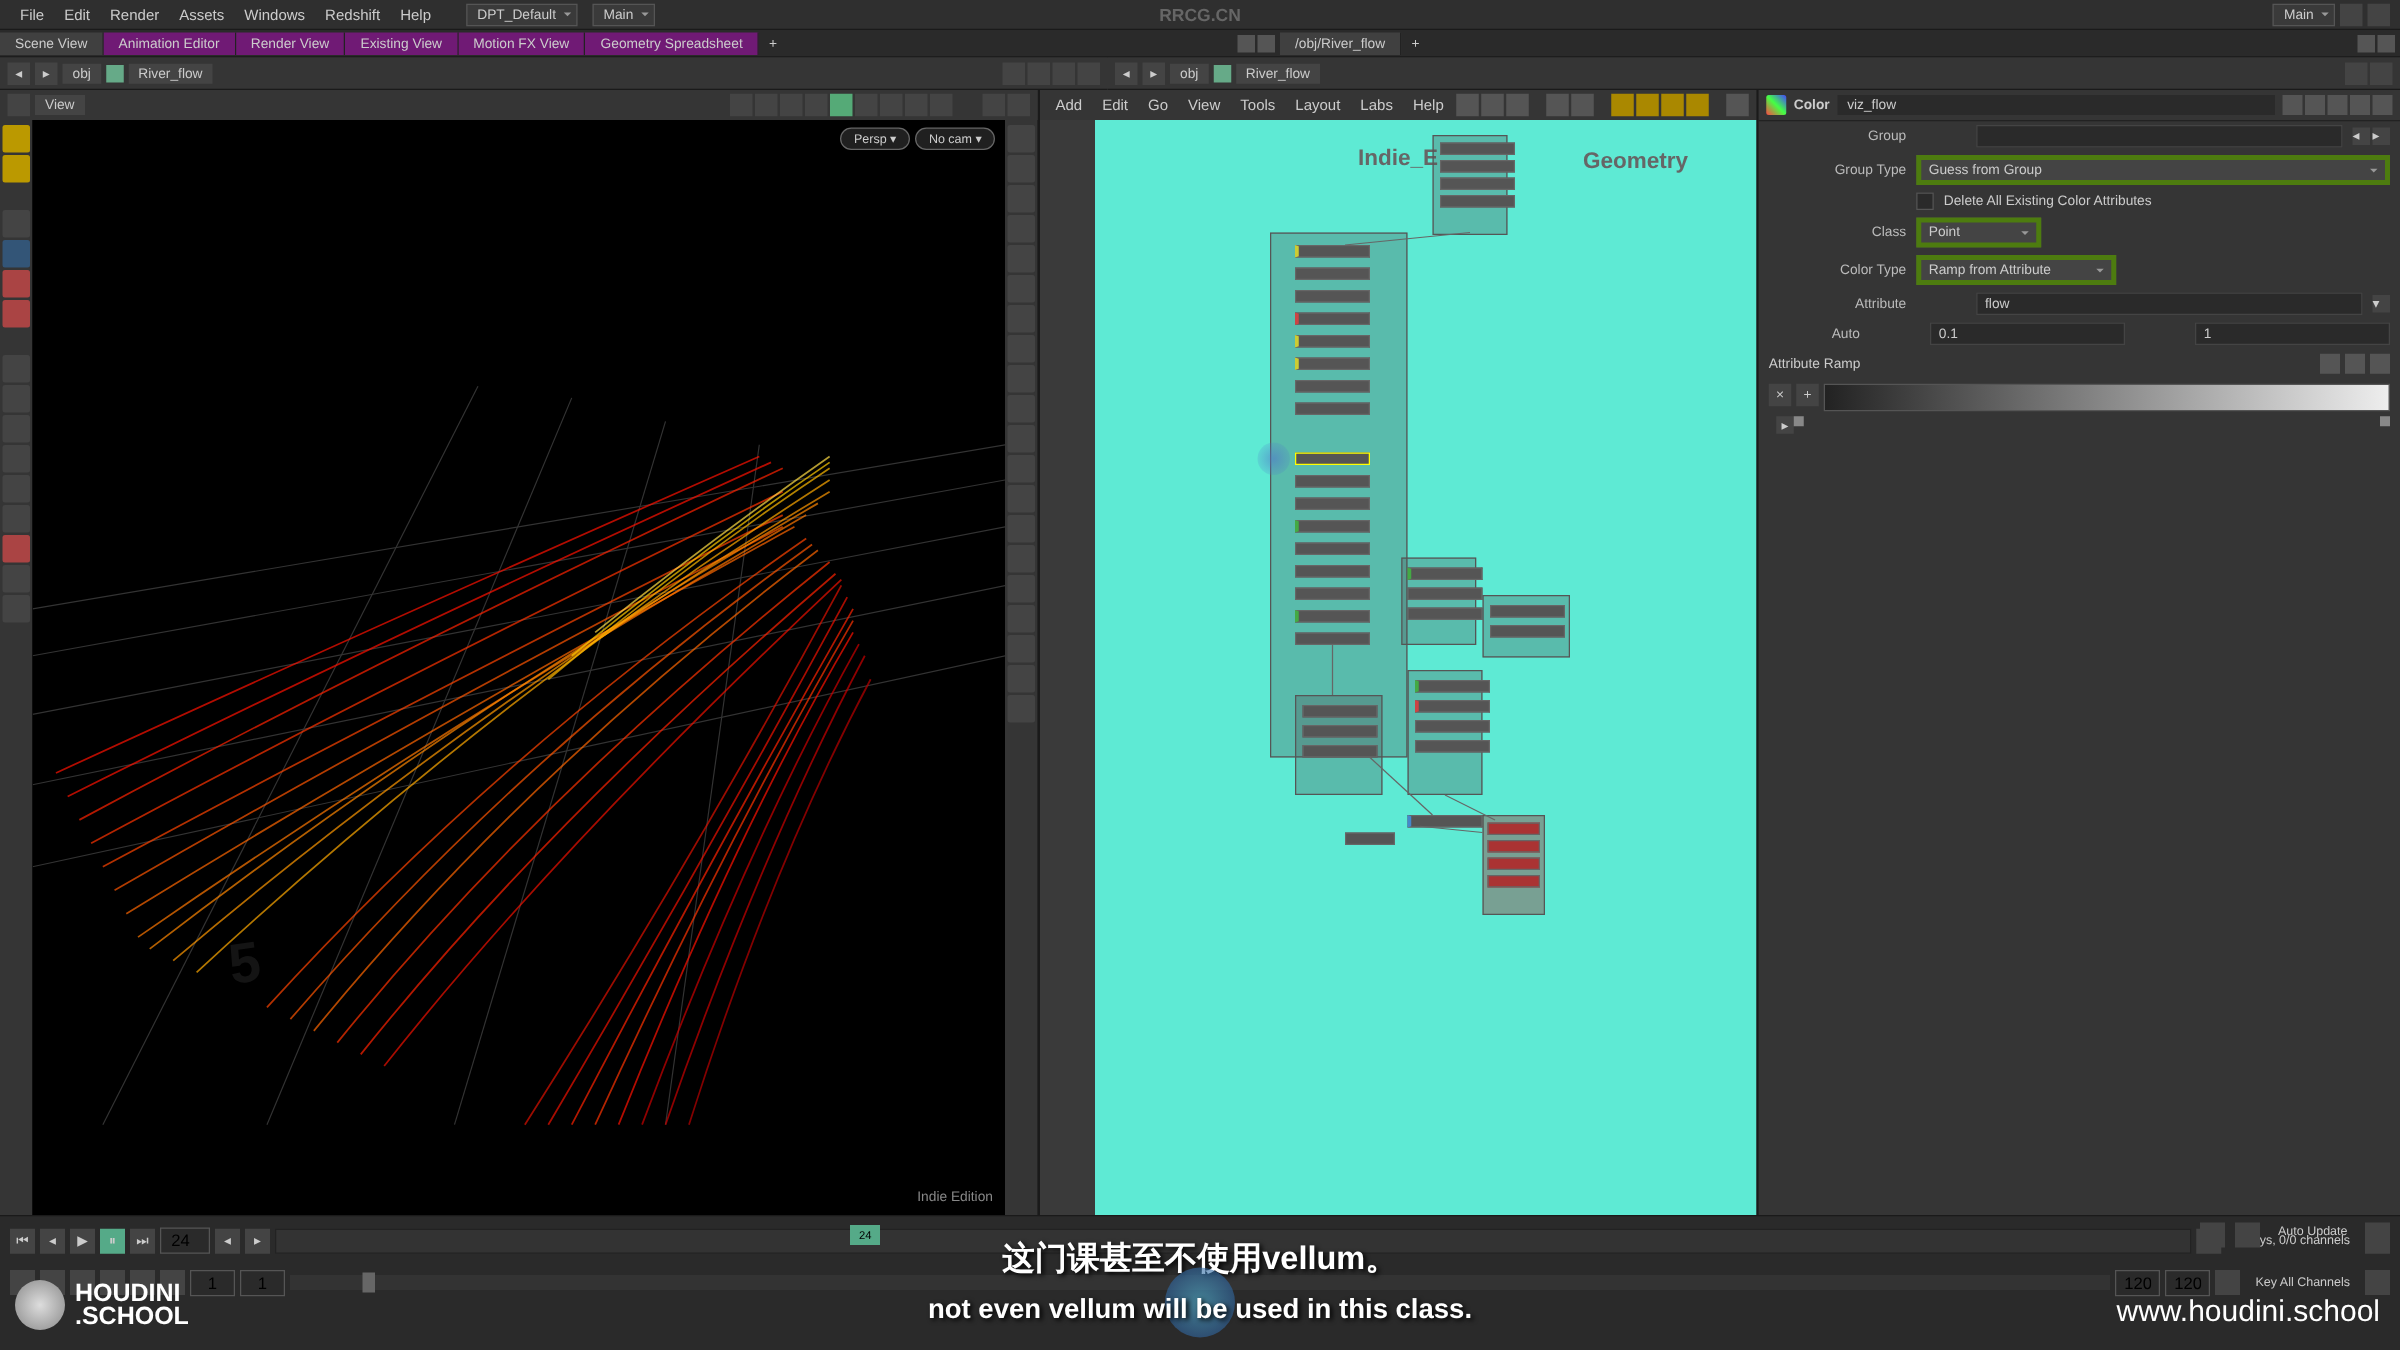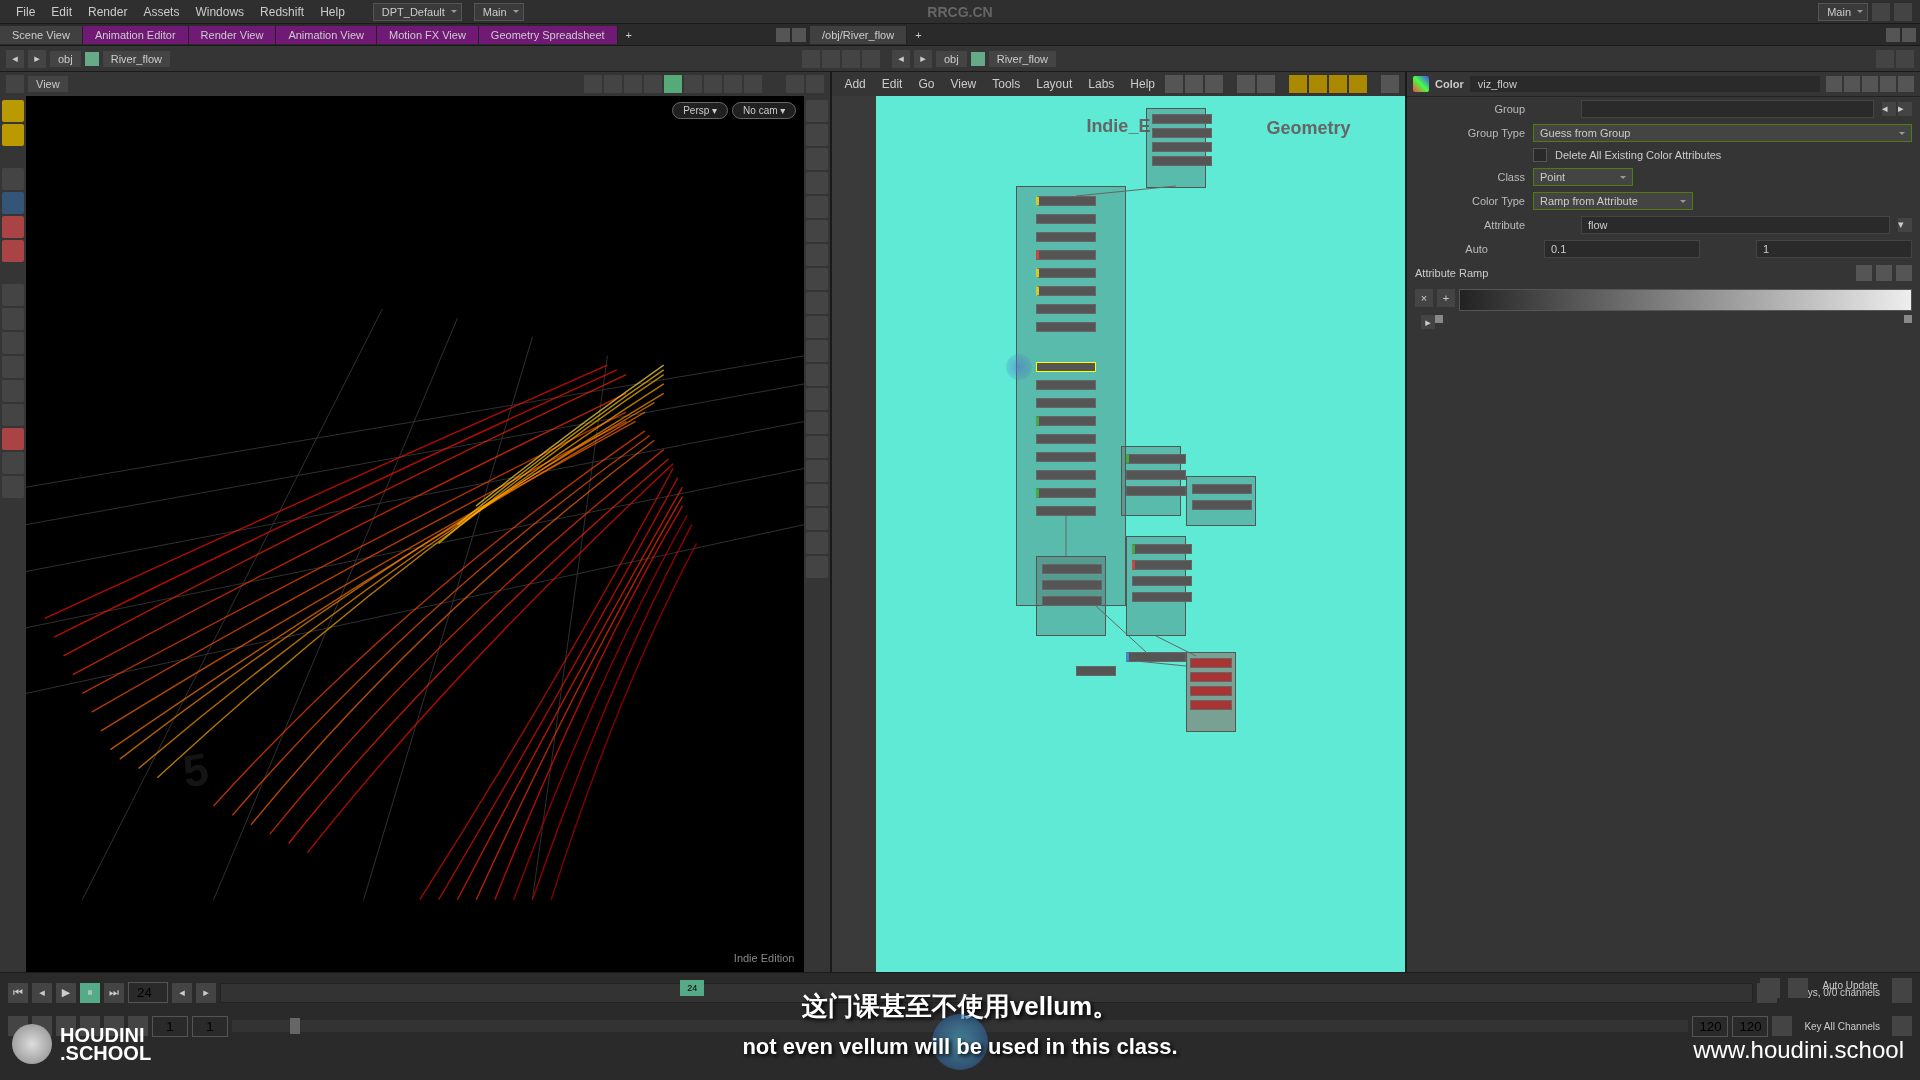--- a/index.html
+++ b/index.html
@@ -83,21 +83,21 @@
 .param-header { display: flex; align-items: center; padding: 4px 6px; gap: 6px; border-bottom: 1px solid #222; }
 .param-color-icon { width: 16px; height: 16px; background: linear-gradient(45deg,#f44,#4f4,#44f); border-radius: 2px; }
 .param-title { font-weight: bold; }
 .param-name-box { background: #2a2a2a; padding: 2px 8px; flex: 1; }
 .param-hdr-icons { display: flex; gap: 2px; margin-left: auto; }
 .param-hdr-icon { width: 16px; height: 16px; background: #555; cursor: pointer; }
 
 .param-row { display: flex; align-items: center; padding: 3px 8px; gap: 8px; }
 .param-label { width: 110px; text-align: right; font-size: 11px; color: #bbb; }
 .param-input { flex: 1; background: #2a2a2a; border: 1px solid #444; padding: 2px 6px; color: #ccc; font-size: 11px; margin-left: 48px; }
-.param-select { flex: 1; background: #444; border: 1px solid #4d7c0f; padding: 2px 6px; color: #ccc; font-size: 11px; position: relative; }
+.param-select { flex: 1; background: #444; border: 4px solid #4d7c0f; padding: 2px 6px; color: #ccc; font-size: 11px; position: relative; }
 .param-select::after { content: ''; position: absolute; right: 6px; top: 7px; border: 3px solid transparent; border-top-color: #999; }
 .param-check { width: 14px; height: 14px; background: #2a2a2a; border: 1px solid #555; }
 .param-nav { display: flex; gap: 2px; margin-left: auto; }
 .param-nav-btn { width: 14px; height: 14px; background: #444; cursor: pointer; }
 
 .ramp-header { display: flex; align-items: center; padding: 4px 8px; }
 .ramp-icons { margin-left: auto; display: flex; gap: 4px; }
 .ramp-icon { width: 16px; height: 16px; background: #555; cursor: pointer; }
 .ramp-body { display: flex; padding: 4px 8px; gap: 4px; }
 .ramp-side { display: flex; flex-direction: column; gap: 2px; }
@@ -150,25 +150,25 @@
   <span class="dropdown">Main</span>
   <span class="center-title">RRCG.CN</span>
   <div class="top-right">
     <span class="dropdown">Main</span>
     <span class="vp-tool"></span>
     <span class="vp-tool"></span>
   </div>
 </div>
 
 <div style="display:flex">
-  <div class="tabbar" style="width:810px">
+  <div class="tabbar" style="width:1024px">
     <div class="tab active">Scene View</div>
     <div class="tab">Animation Editor</div>
     <div class="tab">Render View</div>
-    <div class="tab">Animation View</div>
+    <div class="tab">Existing View</div>
     <div class="tab">Motion FX View</div>
     <div class="tab">Geometry Spreadsheet</div>
     <div class="tab-plus">+</div>
     <div class="tabbar-right">
       <div class="tab-icon"></div>
       <div class="tab-icon"></div>
     </div>
   </div>
   <div class="tabbar" style="flex:1">
     <div class="tab active">/obj/River_flow</div>

